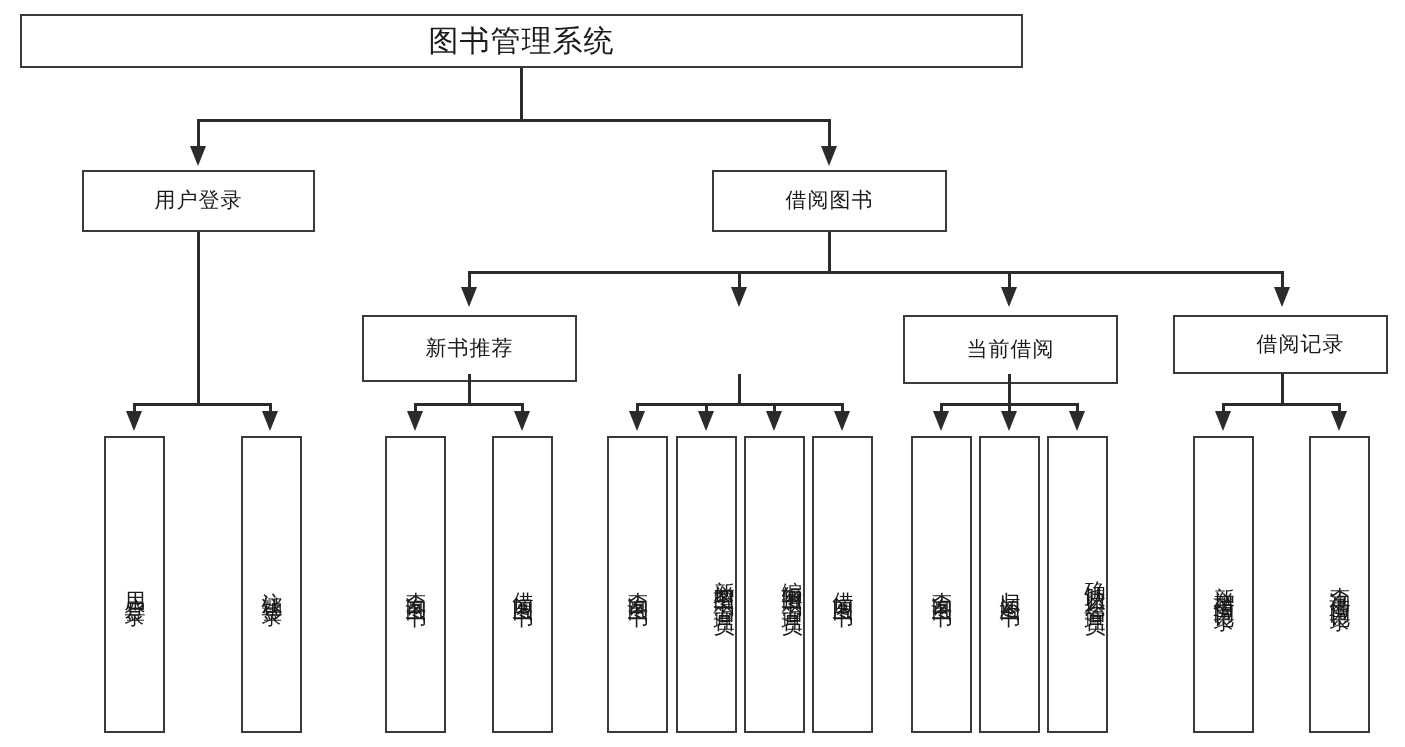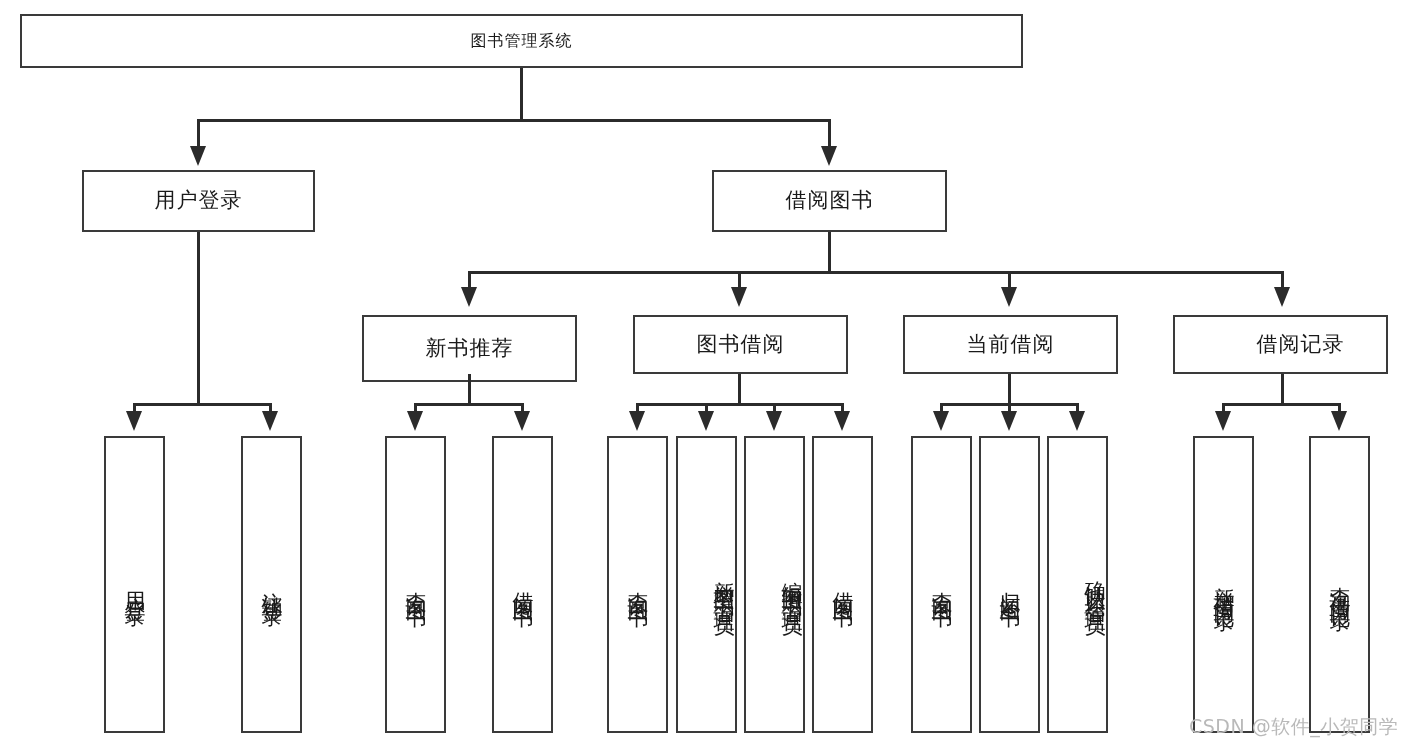--- a/index.html
+++ b/index.html
@@ -26,21 +26,21 @@
     align-items: center;
     justify-content: center;
     color: #1a1a1a;
   }
   .node-h {
     font-size: 21px;
     letter-spacing: 1px;
     line-height: 1.2;
   }
   .node-root {
-    font-size: 16px;
+    font-size: 30px;
     letter-spacing: 1px;
   }
   .node-v {
     writing-mode: vertical-rl;
     text-orientation: upright;
     font-size: 21px;
     letter-spacing: 5px;
     line-height: 1.1;
     padding-top: 4px;
     white-space: nowrap;
@@ -126,24 +126,21 @@
 
   <div class="edge edge-v" style="left:1008px; top:271px; width:3px; height:18px;"></div>
   <div class="arrow" style="left:1001px; top:287px;"></div>
 
   <div class="edge edge-v" style="left:1281px; top:271px; width:3px; height:18px;"></div>
   <div class="arrow" style="left:1274px; top:287px;"></div>
 
   <div class="node node-h" style="left:362px; top:315px; width:215px; height:67px;">
     <span>新书推荐</span>
   </div>
-  <div class="node node-h" style="left:633px; top:315px; width:215px; height:59px;">
-    <span>图书借阅</span>
-  </div>
-  <div class="node node-h" style="left:903px; top:315px; width:215px; height:59px;">
+  <div class="node node-h" style="left:903px; top:315px; width:215px; height:69px;">
     <span>当前借阅</span>
   </div>
   <div class="node node-h" style="left:1173px; top:315px; width:215px; height:59px;padding-left:40px;">
     <span>借阅记录</span>
   </div>
 
   <div class="edge edge-v" style="left:468px; top:374px; width:3px; height:31px;"></div>
   <div class="edge edge-h" style="left:414px; top:403px; width:110px; height:3px;"></div>
   <div class="edge edge-v" style="left:414px; top:403px; width:3px; height:10px;"></div>
   <div class="arrow" style="left:407px; top:411px;"></div>
@@ -207,15 +204,14 @@
   <div class="edge edge-v" style="left:1338px; top:403px; width:3px; height:10px;"></div>
   <div class="arrow" style="left:1331px; top:411px;"></div>
 
   <div class="node node-v centered" style="left:1193px; top:436px; width:61px; height:297px;">
     <span>新增借阅记录</span>
   </div>
   <div class="node node-v centered" style="left:1309px; top:436px; width:61px; height:297px;">
     <span>查询借阅记录</span>
   </div>
 
-  <div class="watermark" style="left:1189px; top:714px;">CSDN @软件_小贺同学</div>
 
 </div>
 
 </body></html>

